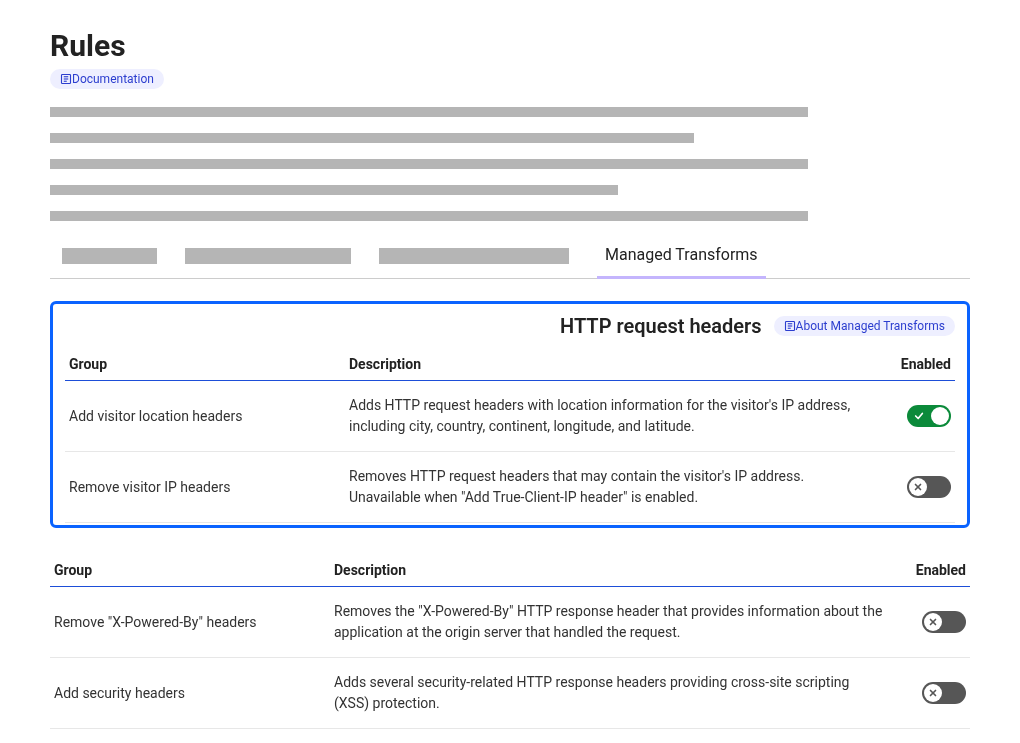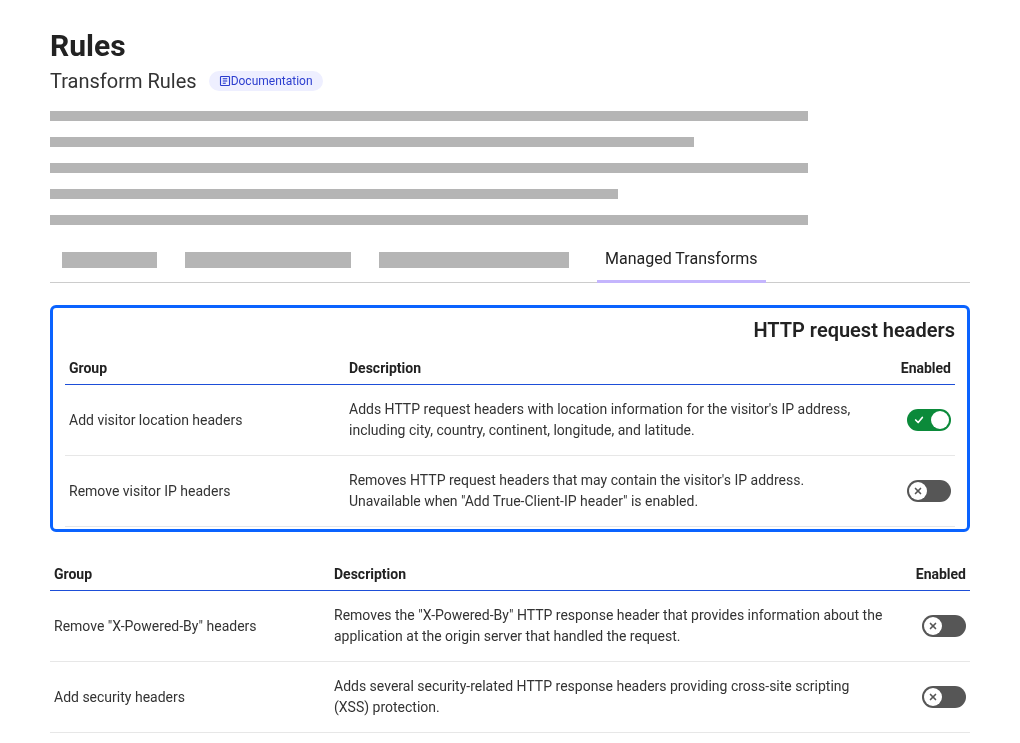--- a/index.html
+++ b/index.html
@@ -168,21 +168,20 @@
     .inner-x {
       color: #565656;
     }
   </style>
 </head>
 <body>
 
 <h1 class="page-title">Rules</h1>
 
 <div class="subtitle-row">
-  <div class="subtitle">Transform Rules</div>
   <a href="#" class="doc-link">
     <svg viewBox="0 0 16 16" fill="none" stroke="currentColor" stroke-width="1.5">
       <rect x="2" y="2" width="12" height="12" rx="1"></rect>
       <line x1="5" y1="5" x2="11" y2="5"></line>
       <line x1="5" y1="8" x2="11" y2="8"></line>
       <line x1="5" y1="11" x2="9" y2="11"></line>
     </svg>
     <span>Documentation</span>
   </a>
 </div>
@@ -198,20 +197,29 @@
 <div class="tabs">
   <div class="tab-skel" style="width:95px; margin-left:12px;"></div>
   <div class="tab-skel" style="width:166px"></div>
   <div class="tab-skel" style="width:190px"></div>
   <div class="tab-active">Managed Transforms</div>
 </div>
 
 <div class="highlight-box">
   <div class="section-title-row">
     <div class="section-title">HTTP request headers</div>
+    <a href="#" class="doc-link">
+      <svg viewBox="0 0 16 16" fill="none" stroke="currentColor" stroke-width="1.5">
+        <rect x="2" y="2" width="12" height="12" rx="1"></rect>
+        <line x1="5" y1="5" x2="11" y2="5"></line>
+        <line x1="5" y1="8" x2="11" y2="8"></line>
+        <line x1="5" y1="11" x2="9" y2="11"></line>
+      </svg>
+      <span>About Managed Transforms</span>
+    </a>
   </div>
   <table>
     <thead>
       <tr>
         <th class="col-group">Group</th>
         <th class="col-desc">Description</th>
         <th class="col-enabled">Enabled</th>
       </tr>
     </thead>
     <tbody>

